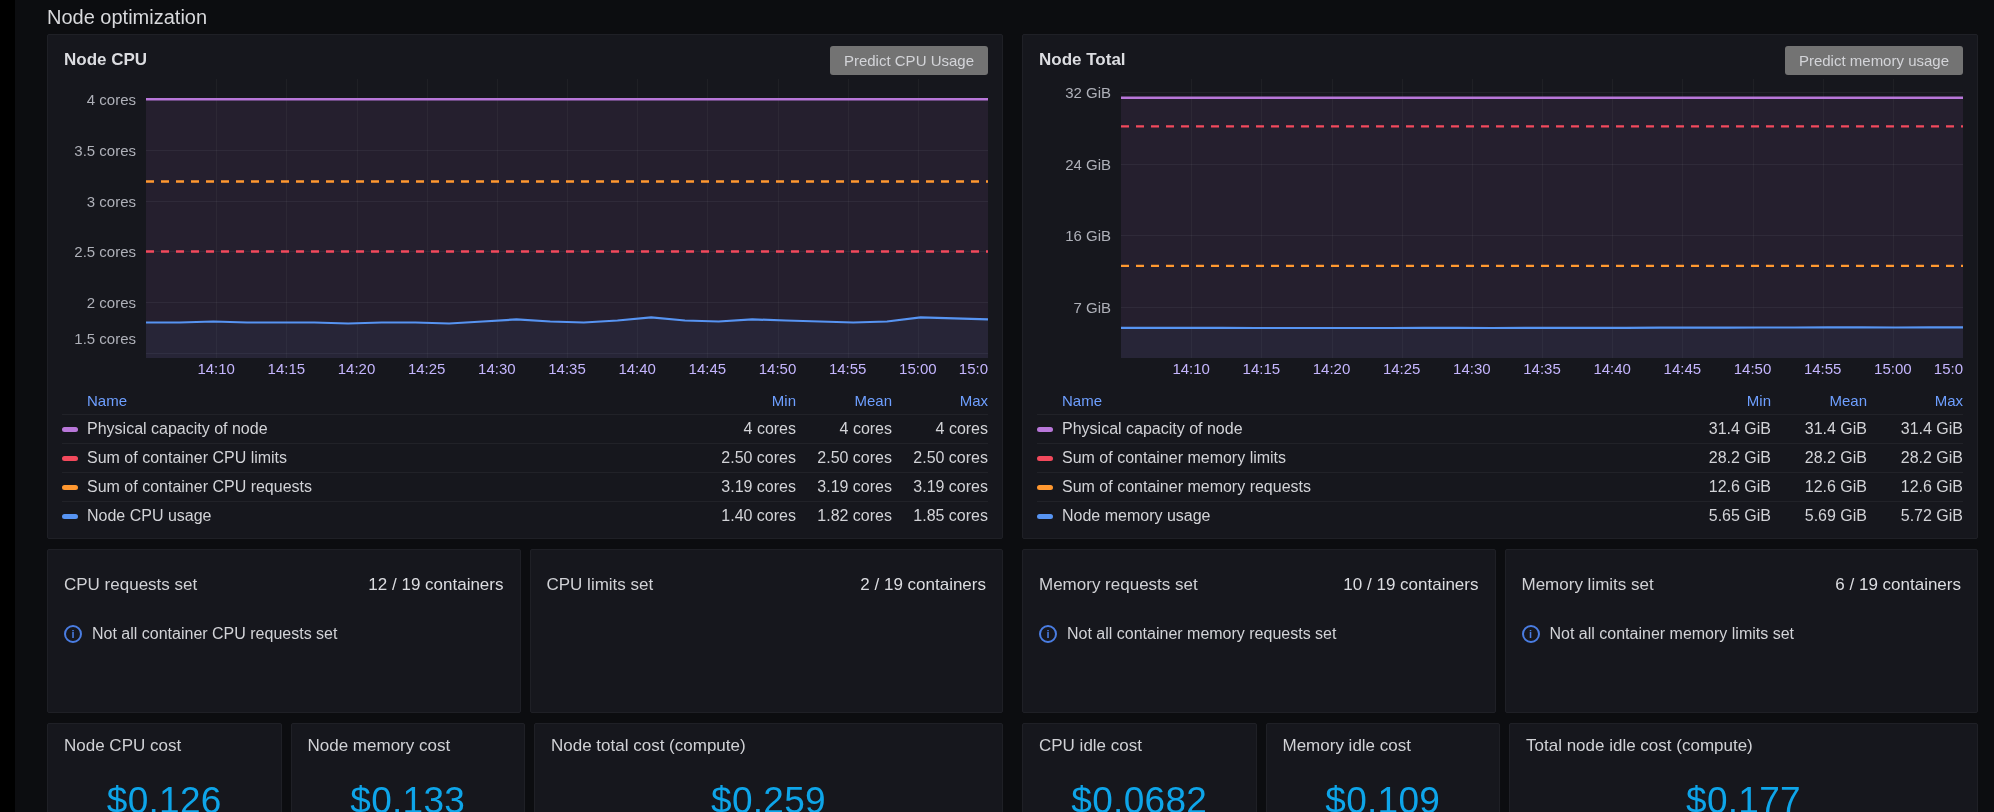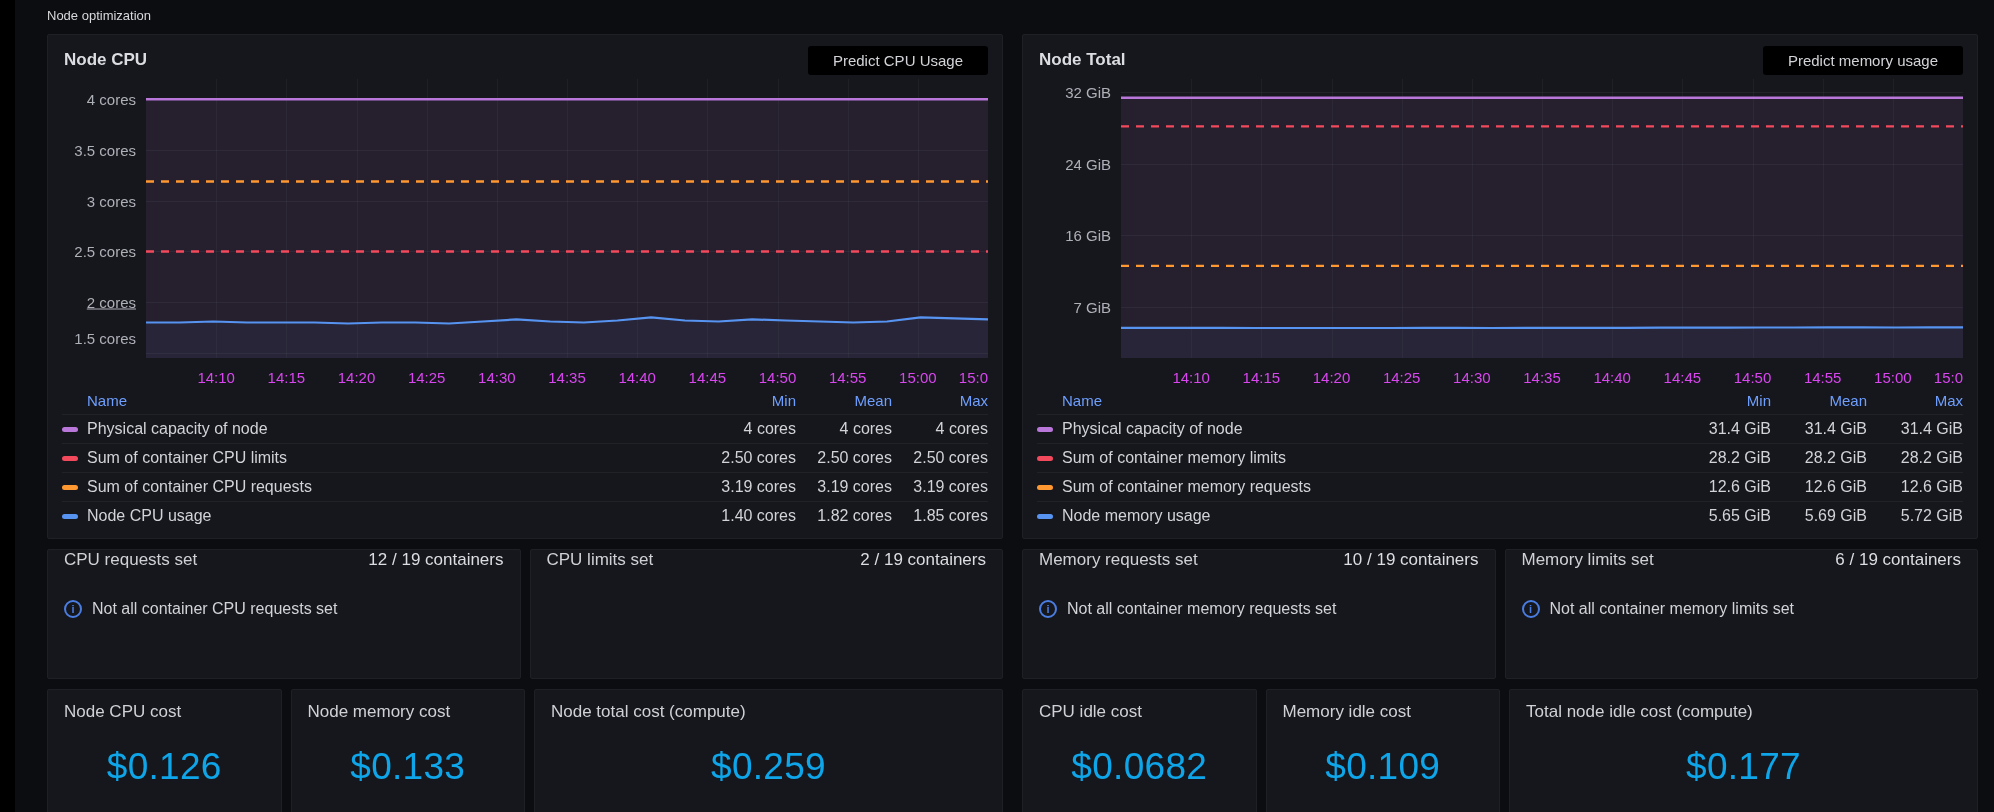--- a/index.html
+++ b/index.html
@@ -6,56 +6,56 @@
   html, body { width: 1994px; height: 812px; overflow: hidden; }
   body {
     background: #0c0d10;
     font-family: "Liberation Sans", sans-serif;
     position: relative;
     color: #d2d3d7;
   }
   .left-strip { position: absolute; left: 0; top: 0; width: 15px; height: 100%; background: #000; }
   .content { margin-left: 47px; margin-right: 16px; }
   .page-header { padding-top: 6px; height: 34px; }
-  .page-header .row-title { font-size: 13px; font-weight: 500; color: #d8d9dc; }
+  .page-header .row-title { font-size: 20px; font-weight: 500; color: #d8d9dc; }
 
   .grid-2 { display: grid; grid-template-columns: 1fr 1fr; column-gap: 19px; }
   .half { display: flex; flex-direction: column; gap: 10px; }
 
   .panel { background: #16171d; border: 1px solid #1f2026; border-radius: 2px; }
 
   
   .chart-panel { height: 505px; padding: 6px 14px 8px 14px; display: flex; flex-direction: column; }
   .panel-title-row { display: flex; align-items: center; justify-content: space-between; height: 38px; flex: none; }
   .panel-title { font-size: 17px; font-weight: 600; color: #dcdde1; padding-left: 2px; }
-  .predict-btn { background: #000000; color: #d3d4d8; font-size: 15px; padding: 6px 25px; border-radius: 3px; border: none; font-family: inherit; cursor: pointer; margin-left: 32px; }
+  .predict-btn { background: #737373; color: #d3d4d8; font-size: 15px; padding: 6px 14px; border-radius: 3px; border: none; font-family: inherit; cursor: pointer; margin-left: 32px; }
 
   .plot-row { flex: 1; display: flex; min-height: 0; }
   .y-gutter { width: 84px; position: relative; flex: none; }
   .ytick { position: absolute; right: 10px; transform: translateY(-50%); font-size: 15px; color: #aeb0b8; white-space: nowrap; }
   .plot-area { flex: 1; position: relative; overflow: hidden; }
   .hgrid { position: absolute; left: 0; right: 0; height: 1px; background: rgba(255,255,255,0.055); }
   .vgrid { position: absolute; top: 0; bottom: 0; width: 1px; background: rgba(255,255,255,0.04); }
   .series-svg { position: absolute; left: 0; top: 0; }
 
   .x-labels { height: 27px; margin-left: 84px; position: relative; overflow: hidden; flex: none; }
-  .xtick { position: absolute; top: 11px; transform: translateX(-50%); font-size: 15px; color: #d946ef; white-space: nowrap; text-align: right; }
+  .xtick { position: absolute; top: 2px; transform: translateX(-50%); font-size: 15px; color: #c4b5fd; white-space: nowrap; text-align: right; }
 
   
   .legend { flex: none; margin-top: 2px; }
   .legend-header { display: flex; align-items: center; height: 27px; font-size: 15px; font-weight: 500; color: #6e9fff; }
   .legend-header .lh-name { flex: 1; padding-left: 25px; }
   .lh-col, .legend-val { width: 96px; text-align: right; flex: none; }
   .legend-row { display: flex; align-items: center; height: 29px; border-top: 1px solid rgba(255,255,255,0.05); font-size: 16px; color: #d2d3d7; cursor: pointer; }
   .legend-name { flex: 1; display: flex; align-items: center; min-width: 0; }
   .series-swatch { width: 16px; height: 5px; border-radius: 2.5px; margin-right: 9px; flex: none; }
 
   
   .mid-row { display: grid; grid-template-columns: 1fr 1fr; gap: 9px; }
-  .stat-panel { height: 130px; padding: 0 16px; }
+  .stat-panel { height: 164px; padding: 25px 16px; }
   .stat-title-row { display: flex; justify-content: space-between; align-items: baseline; font-size: 17px; }
   .stat-title { color: #d0d1d5; font-weight: 500; }
   .stat-count { color: #dcdde1; font-weight: 500; }
   .stat-info { margin-top: 30px; display: flex; align-items: center; gap: 10px; font-size: 16px; color: #d2d3d7; }
   .info-icon { width: 18px; height: 18px; border: 2px solid #4a7de2; border-radius: 50%; color: #4a7de2; font-size: 11px; font-weight: 700; display: flex; align-items: center; justify-content: center; flex: none; font-style: normal; }
 
   
   .cost-row { display: grid; grid-template-columns: 1fr 1fr 2fr; gap: 9px; }
   .cost-panel { height: 150px; padding: 12px 16px; }
   .cost-title { font-size: 17px; color: #d0d1d5; font-weight: 500; }
@@ -79,21 +79,21 @@
         <div class="panel-title-row">
           <div class="panel-title">Node CPU</div>
           <button class="predict-btn">Predict CPU Usage</button>
         </div>
         <div class="plot-row">
           <div class="y-gutter">
               <div class="ytick" style="top: 20.2909px;">4 cores</div>
               <div class="ytick" style="top: 71.0182px;">3.5 cores</div>
               <div class="ytick" style="top: 121.745px;">3 cores</div>
               <div class="ytick" style="top: 172.473px;">2.5 cores</div>
-              <div class="ytick" style="top: 223.2px; text-decoration: underline;">2 cores</div>
+              <div class="ytick" style="top: 223.2px;">2 cores</div>
               <div class="ytick" style="top: 259px;">1.5 cores</div>
             </div>
           <div class="plot-area">
               <div class="hgrid" style="top: 20.2909px;"></div>
               <div class="hgrid" style="top: 71.0182px;"></div>
               <div class="hgrid" style="top: 121.745px;"></div>
               <div class="hgrid" style="top: 172.473px;"></div>
               <div class="hgrid" style="top: 223.2px;"></div>
               <div class="hgrid" style="top: 273.927px;"></div>
               <div class="vgrid" style="left: 8.33333%;"></div>

